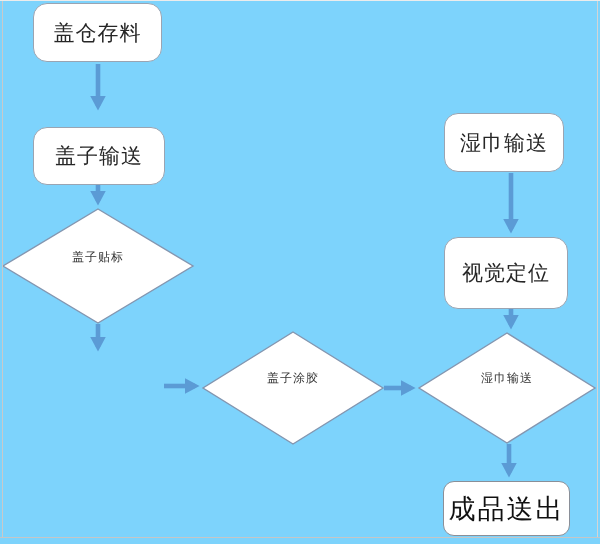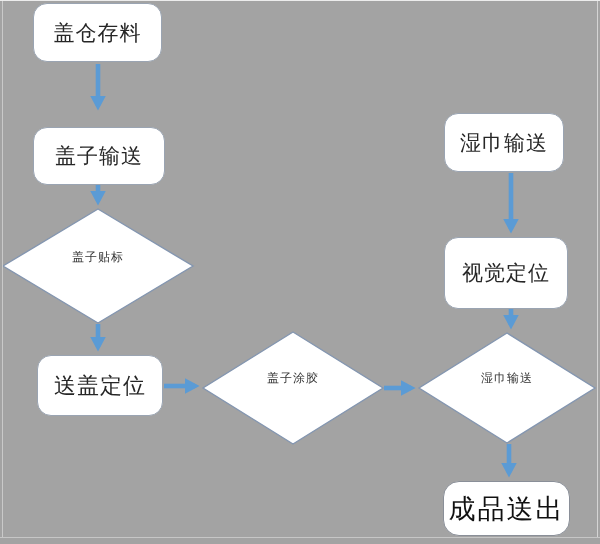--- a/index.html
+++ b/index.html
@@ -1,20 +1,20 @@
 <!DOCTYPE html>
 <html><head>
 <meta charset="utf-8">
 <style>
   html, body { margin: 0; padding: 0; background: #ffffff; }
   #canvas {
     position: relative;
     width: 600px;
     height: 544px;
-    background: #a3a3a3;
+    background: #7dd3fc;
     overflow: hidden;
     font-family: "Liberation Sans", sans-serif;
   }
   
   .frame-line { position: absolute; background: #c9c9c9; }
   .frame-left   { left: 2px;  top: 0; width: 1px; height: 538px; }
   .frame-right  { left: 597px; top: 0; width: 1px; height: 538px; background:#d4d4d4; }
   .frame-bottom { left: 0; top: 537px; width: 600px; height: 1px; background:#c6c6c6; }
   .frame-top    { left: 0; top: 0; width: 600px; height: 1px; background:#ececec; }
 
@@ -42,21 +42,21 @@
     position: absolute;
     transform: translate(-50%, -50%);
     color: #333333;
     font-size: 12px;
     letter-spacing: 1px;
     white-space: nowrap;
     text-align: right;
   }
   .terminal-node {
     border: 1.8px solid #8a8f98;
-    border-radius: 16px;
+    border-radius: 11px;
     font-family: "DejaVu Serif", "Liberation Serif", serif;
     font-size: 27px;
     font-weight: 500;
     letter-spacing: 2px;
     color: #111111;
   }
 </style>
 </head>
 <body>
 
@@ -84,23 +84,20 @@
   </svg>
 
   <div class="process-node" style="left:33px; top:3px; width:129px; height:59px;">
     <span>盖仓存料</span>
   </div>
 
   <div class="process-node" style="left:33px; top:127px; width:132px; height:58px;">
     <span>盖子输送</span>
   </div>
 
-  <div class="process-node" style="left:37px; top:355px; width:126px; height:61px; font-size:22px;">
-    <span>送盖定位</span>
-  </div>
 
   <div class="process-node" style="left:444px; top:113px; width:120px; height:59px;">
     <span>湿巾输送</span>
   </div>
 
   <div class="process-node" style="left:444px; top:237px; width:124px; height:72px;">
     <span>视觉定位</span>
   </div>
 
   <div class="process-node terminal-node" style="left:443px; top:481px; width:127px; height:55px;">

